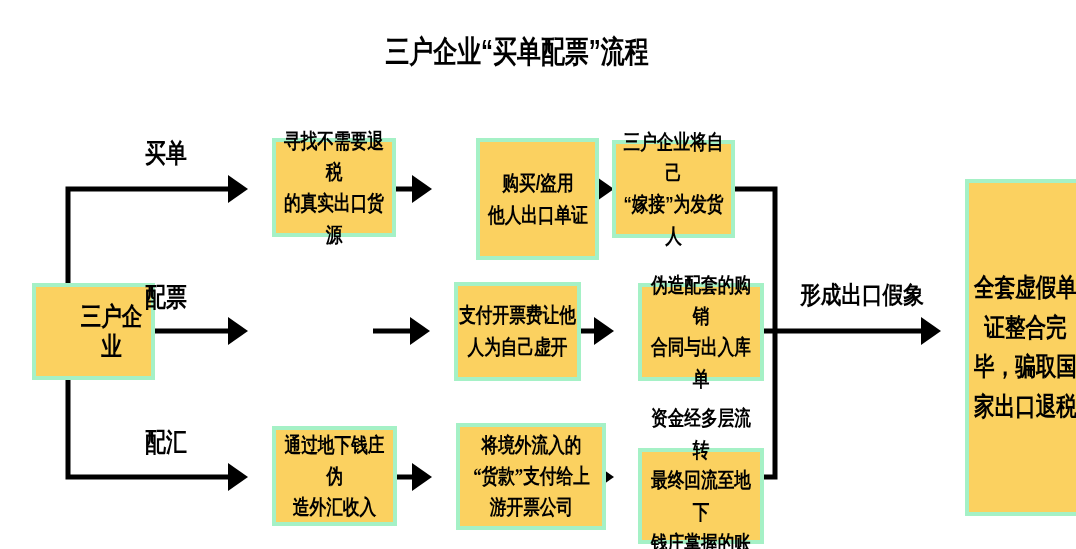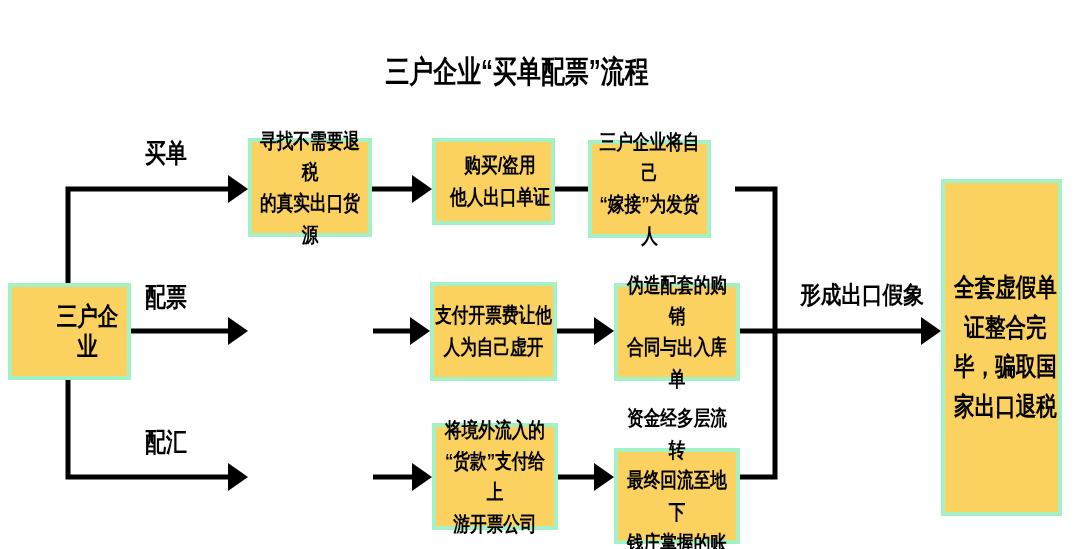--- a/index.html
+++ b/index.html
@@ -13,31 +13,31 @@
     position:relative;
     width:1076px;height:549px;
     background:#ffffff;
     overflow:hidden;
   }
   .title{
     position:absolute;left:0;top:34px;width:1033px;
     text-align:center;
     font-size:26px;font-weight:700;
     letter-spacing:0px;
-    margin-top:20px;
   }
   .title .t-inner{display:inline-block;transform:scale(0.92,1.18);transform-origin:center;}
   .connectors{position:absolute;left:0;top:0;}
   .node{
     position:absolute;
     background:var(--box-fill);
     border:4px solid var(--box-border);
     box-sizing:border-box;
-    display:flex;align-items:center;justify-content:flex-end;
+    display:flex;align-items:center;justify-content:center;
     text-align:center;
+    margin-left:24px;
   }
   .node .txt{
     white-space:pre-line;
     line-height:1.5;
     transform:scale(0.98,1.22);
     transform-origin:center;
   }
   .root-node .txt{font-size:21px;font-weight:600;line-height:1.2;}
   .step-node .txt{font-size:17px;font-weight:600;}
   .result-node .txt{font-size:21px;font-weight:600;line-height:1.55;}
@@ -97,39 +97,43 @@
   </div>
 
   <div class="branch-label" style="left:130px;top:139px;width:72px;">买单</div>
   <div class="branch-label" style="left:130px;top:283px;width:72px;">配票</div>
   <div class="branch-label" style="left:130px;top:428px;width:72px;">配汇</div>
 
   <div class="node step-node" style="left:248px;top:138px;width:124px;height:99px;">
     <span class="txt">寻找不需要退税
 的真实出口货源</span>
   </div>
-  <div class="node step-node" style="left:432px;top:138px;width:123px;height:87px;">
+  <div class="node step-node" style="left:452px;top:138px;width:123px;height:122px;">
     <span class="txt">购买/盗用
 他人出口单证</span>
   </div>
   <div class="node step-node" style="left:588px;top:140px;width:123px;height:98px;">
     <span class="txt">三户企业将自己
 “嫁接”为发货人</span>
   </div>
 
   <div class="node step-node" style="left:430px;top:282px;width:127px;height:99px;">
     <span class="txt">支付开票费让他
 人为自己虚开</span>
   </div>
   <div class="node step-node" style="left:614px;top:283px;width:126px;height:98px;">
     <span class="txt">伪造配套的购销
 合同与出入库单</span>
   </div>
 
-  <div class="node step-node" style="left:432px;top:423px;width:126px;height:107px;">
+  <div class="node step-node" style="left:248px;top:426px;width:125px;height:100px;">
+    <span class="txt">通过地下钱庄伪
+造外汇收入</span>
+  </div>
+  <div class="node step-node" style="left:432px;top:423px;width:150px;height:107px;font-family:Liberation Serif, serif;">
     <span class="txt">将境外流入的
 “货款”支付给上
 游开票公司</span>
   </div>
   <div class="node step-node" style="left:614px;top:448px;width:126px;height:96px;">
     <span class="txt">资金经多层流转
 最终回流至地下
 钱庄掌握的账户</span>
   </div>
 

